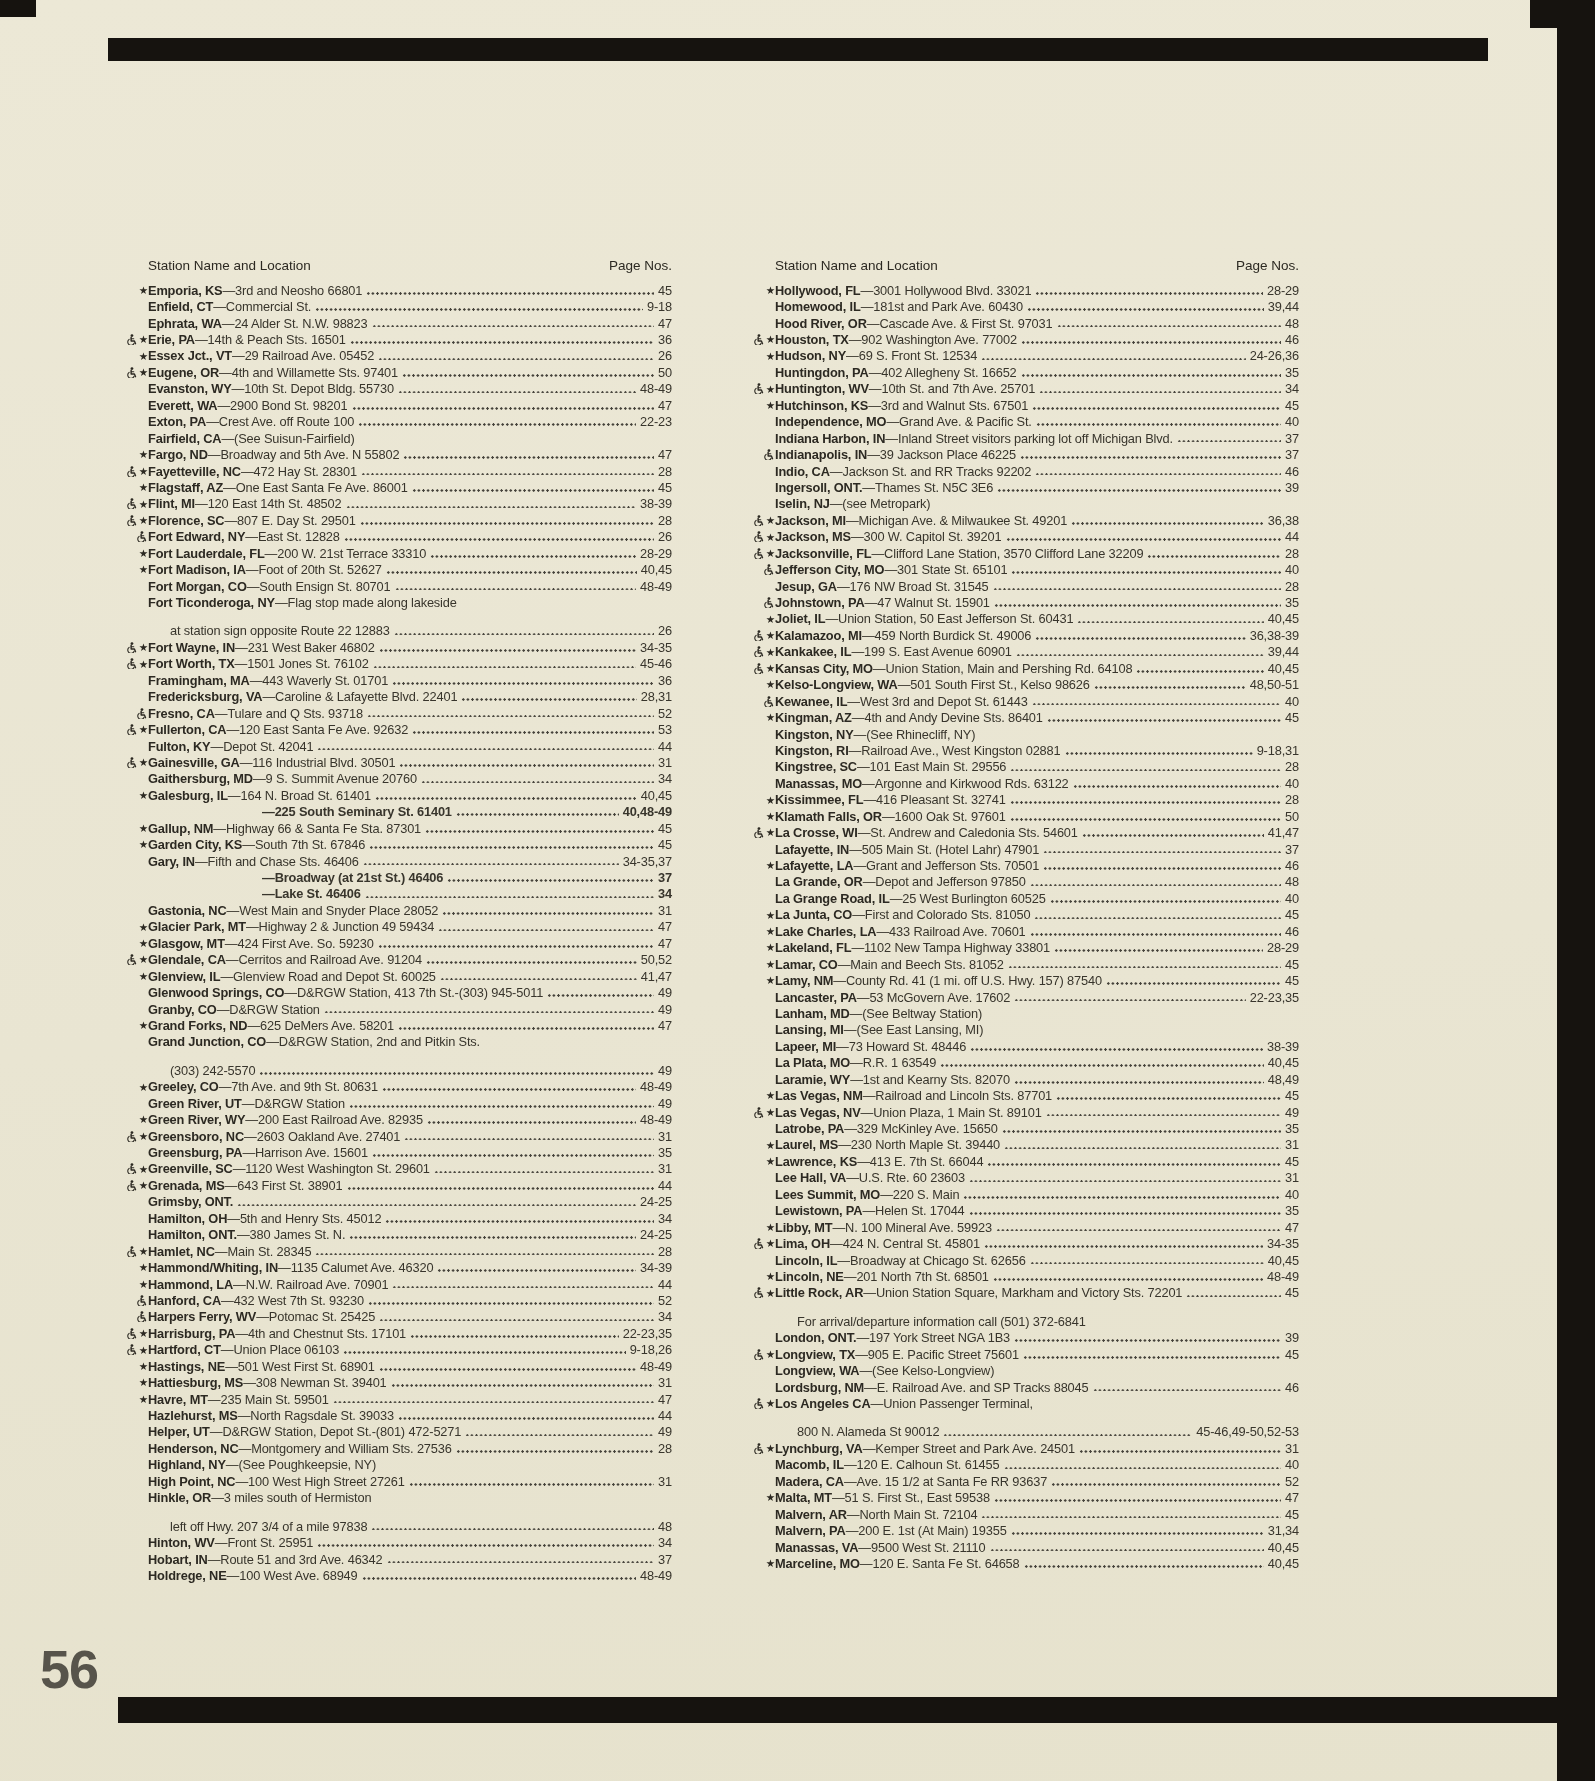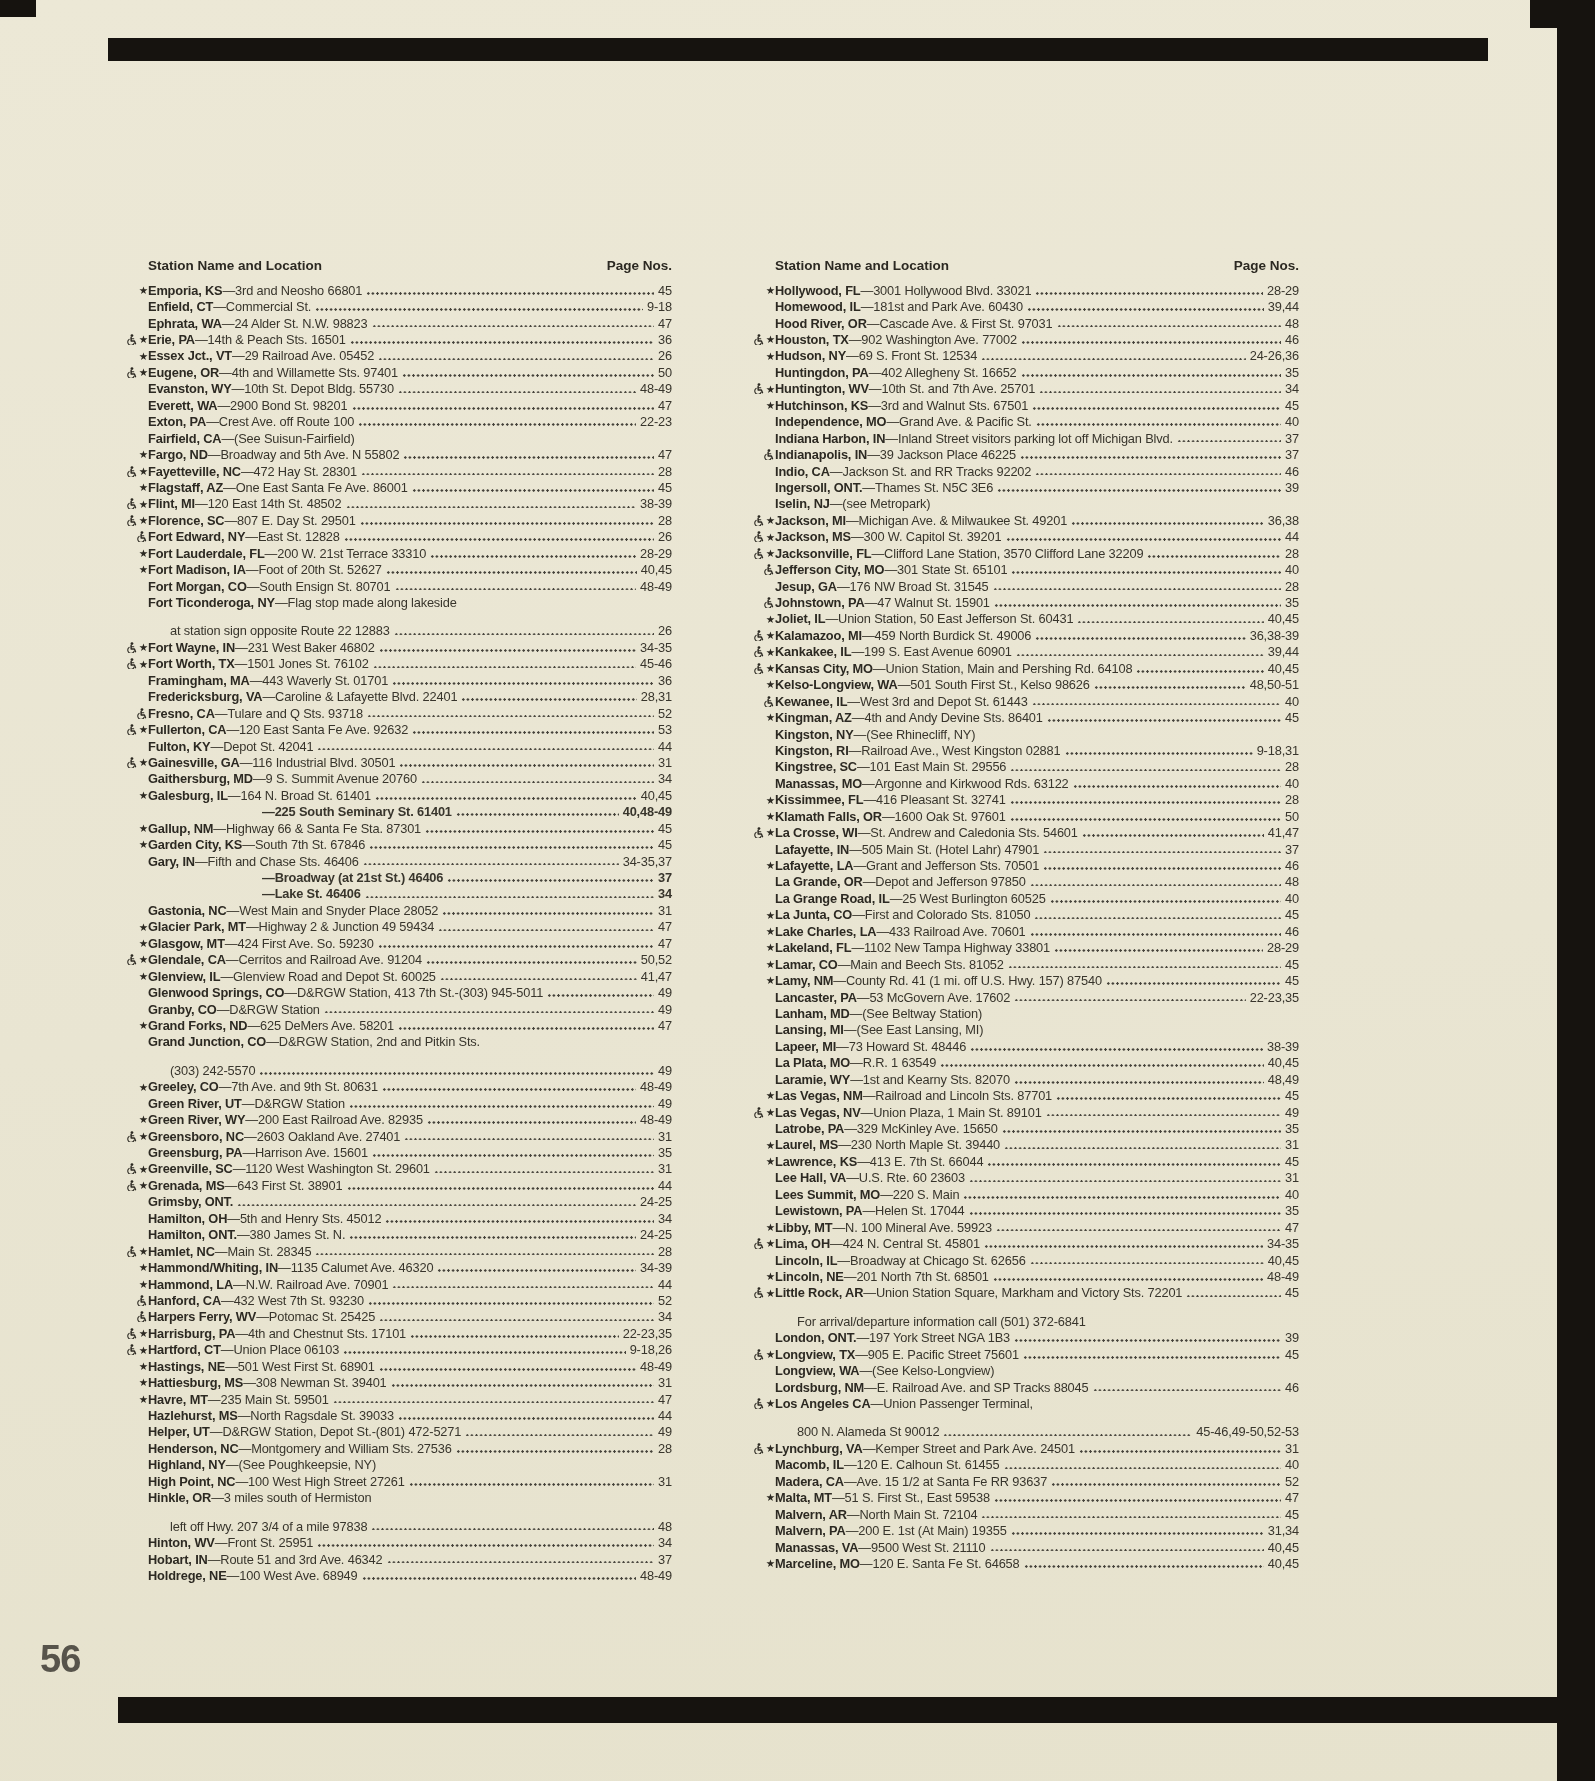--- a/index.html
+++ b/index.html
@@ -4,23 +4,23 @@
 <style>
   html,body{margin:0;padding:0;background:#d8d4c2;}
   .page{position:relative;width:1595px;height:1781px;background:linear-gradient(175deg,#ece8d6 0%,#e9e5d2 55%,#e6e2cd 100%);overflow:hidden;
         font-family:"Liberation Sans","DejaVu Sans",sans-serif;color:#35322a;}
   .bar,.nub,.strip,.trblock{position:absolute;background:#16130f;}
   .bar.top{left:108px;top:38px;width:1380px;height:23px;}
   .bar.bottom{left:118px;top:1697px;width:1444px;height:26px;}
   .nub.tl{left:0;top:0;width:36px;height:17px;}
   .trblock{left:1530px;top:0;width:65px;height:28px;}
   .strip.right{right:0;top:0;width:38px;height:1781px;}
-  .pageno{position:absolute;left:40px;top:1638px;font-size:38px;font-weight:700;color:#57544b;letter-spacing:-1px;}
+  .pageno{position:absolute;left:40px;top:1638px;font-size:54px;font-weight:700;color:#57544b;letter-spacing:-1px;}
   .col{position:absolute;top:258px;width:552px;}
-  .colhead{display:flex;justify-content:space-between;align-items:baseline;margin:0 0 9px 28px;font-weight:700;font-size:13.5px;color:#2c2922;}
+  .colhead{display:flex;justify-content:space-between;align-items:baseline;margin:0 0 9px 28px;font-weight:400;font-size:13.5px;color:#2c2922;}
   .rows{width:100%;}
   .row{display:flex;align-items:center;height:16.45px;font-size:12.8px;letter-spacing:-0.15px;white-space:nowrap;}
   .sym{display:inline-flex;justify-content:flex-end;align-items:center;width:28px;flex:none;}
   .row.ind1{padding-left:22px;margin-top:12px;}
   .row.ind2{padding-left:114px;font-weight:bold;}
   .nm{font-weight:700;color:#2c2922;flex:none;}
   .ad{color:#38352c;flex:none;}
   .lead{flex:1 1 auto;min-width:6px;height:2.6px;margin:0 4px;position:relative;top:3px;
         background-image:radial-gradient(circle,#45423a 1px,transparent 1.3px);
         background-size:4.6px 2.6px;background-repeat:repeat-x;background-position:left center;}

